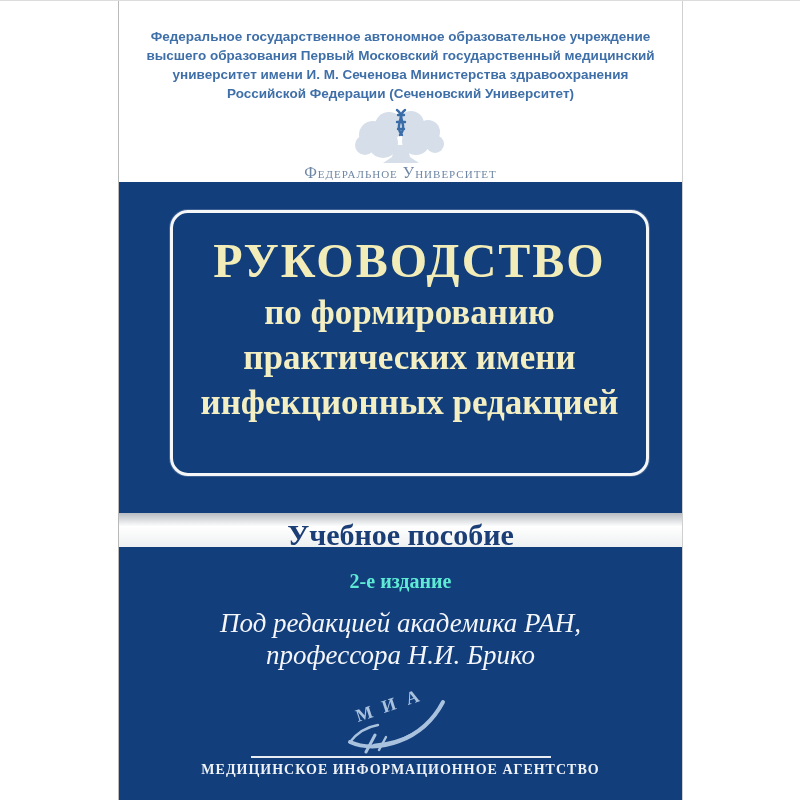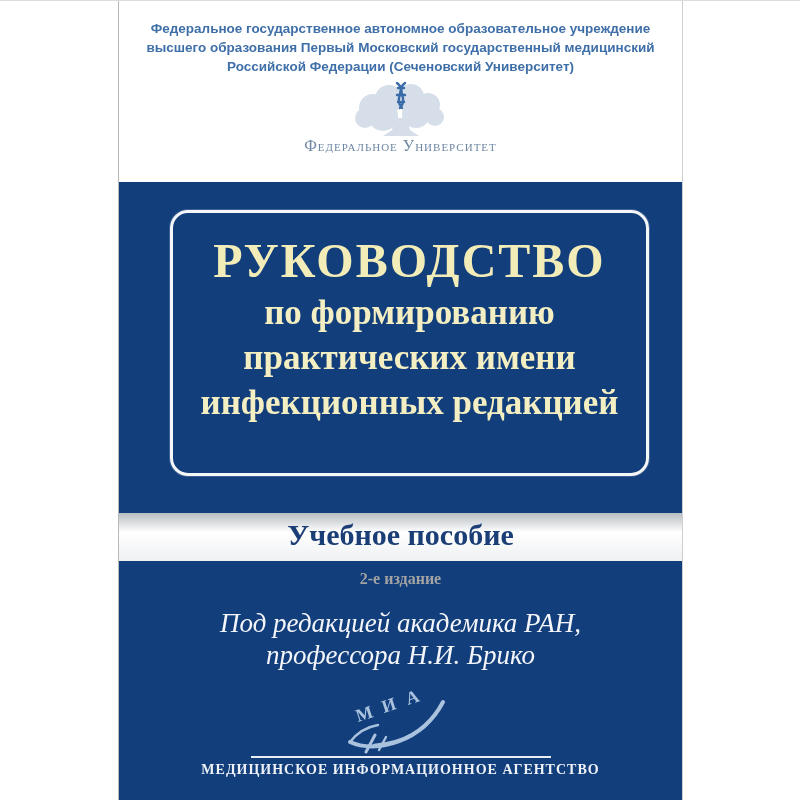--- a/index.html
+++ b/index.html
@@ -5,45 +5,45 @@
   * { margin:0; padding:0; box-sizing:border-box; }
   html,body { width:800px; height:800px; background:#ffffff; overflow:hidden;
               font-family:"Liberation Serif", serif; }
   .stage { position:relative; width:800px; height:800px; background:#ffffff; }
   .top-hairline { position:absolute; top:0; left:0; width:800px; height:1px;
                   background:#dcdcdc; }
   .cover { position:absolute; top:1px; left:118px; width:565px; height:799px;
            background:#ffffff; border-left:1px solid #b9b9b9;
            border-right:1px solid #cfcfcf; }
   
-  .header { position:absolute; top:0; left:0; width:100%; height:154px;
+  .header { position:absolute; top:8px; left:0; width:100%; height:154px;
             text-align:center; }
   .inst { padding-top:18px; font-family:"Liberation Sans", sans-serif;
           font-size:13.5px; line-height:19px; font-weight:bold; color:#3f6fa8; }
   .logo-block { margin-top:4px; }
   .logo-tree { display:block; margin:0 auto; }
   .univ-name { font-variant:small-caps; font-size:16px; letter-spacing:1px;
                color:#6d86a4; line-height:15px; }
   .univ-tagline { font-size:8.5px; letter-spacing:3px; color:#8298ae;
                   line-height:12px; }
   
   .panel { position:absolute; top:181px; left:0; width:100%; bottom:0;
            background:#123e7c; text-align:center; }
   .title-box { position:absolute; top:28px; left:51px; right:33px; height:266px;
                border:3px solid #f4f6f8; border-radius:18px;
                box-shadow:0 0 0 1px rgba(255,255,255,.18); }
   .title-main { margin-top:20px; font-size:48px; font-weight:bold;
                 letter-spacing:2px; color:#f2edb8; line-height:56px; }
   .title-sub { margin-top:1px; font-size:35px; font-weight:bold;
                color:#f4efc2; line-height:45px; }
-  .stripe { position:absolute; top:331px; left:0; width:100%; height:48px;
+  .stripe { position:absolute; top:331px; left:0; width:100%; height:34px;
             background:linear-gradient(180deg,#b6bcc1 0%,#ffffff 40%,#eef0f1 100%);
             font-size:30px; font-weight:bold; color:#1c3e76; line-height:43px; }
   .edition { position:absolute; top:388px; left:0; width:100%;
-             font-size:16px; font-weight:600; color:#a3a3a3; }
+             font-size:20px; font-weight:600; color:#5eead4; }
   .editors { position:absolute; top:425px; left:0; width:100%;
              font-size:27px; font-weight:normal; font-style:italic;
              color:#f4f6f9; line-height:32px; }
   .mia { position:absolute; top:500px; left:50%; margin-left:-65px; }
   .pub-rule { position:absolute; top:574px; left:50%; margin-left:-150px;
               width:300px; height:2px; background:#e9edf3; }
   .agency { position:absolute; top:580px; left:0; width:100%;
             font-size:14px; font-weight:bold; letter-spacing:1px;
             color:#eef2f7; }
 </style>
@@ -52,20 +52,21 @@
 
 <div class="stage">
   <div class="top-hairline"></div>
 
   <div class="cover">
 
     <div class="header">
       <div class="inst">
         <div>Федеральное государственное автономное образовательное учреждение</div>
         <div>высшего образования Первый Московский государственный медицинский</div>
+        <div>университет имени И. М. Сеченова Министерства здравоохранения</div>
         <div>Российской Федерации (Сеченовский Университет)</div>
       </div>
 
       <div class="logo-block">
         <svg class="logo-tree" width="120" height="58" viewBox="0 0 120 58">
           <g fill="#d5dee9">
             <circle cx="32" cy="28" r="14"></circle>
             <circle cx="48" cy="19" r="14"></circle>
             <circle cx="70" cy="17" r="13"></circle>
             <circle cx="87" cy="25" r="12"></circle>

